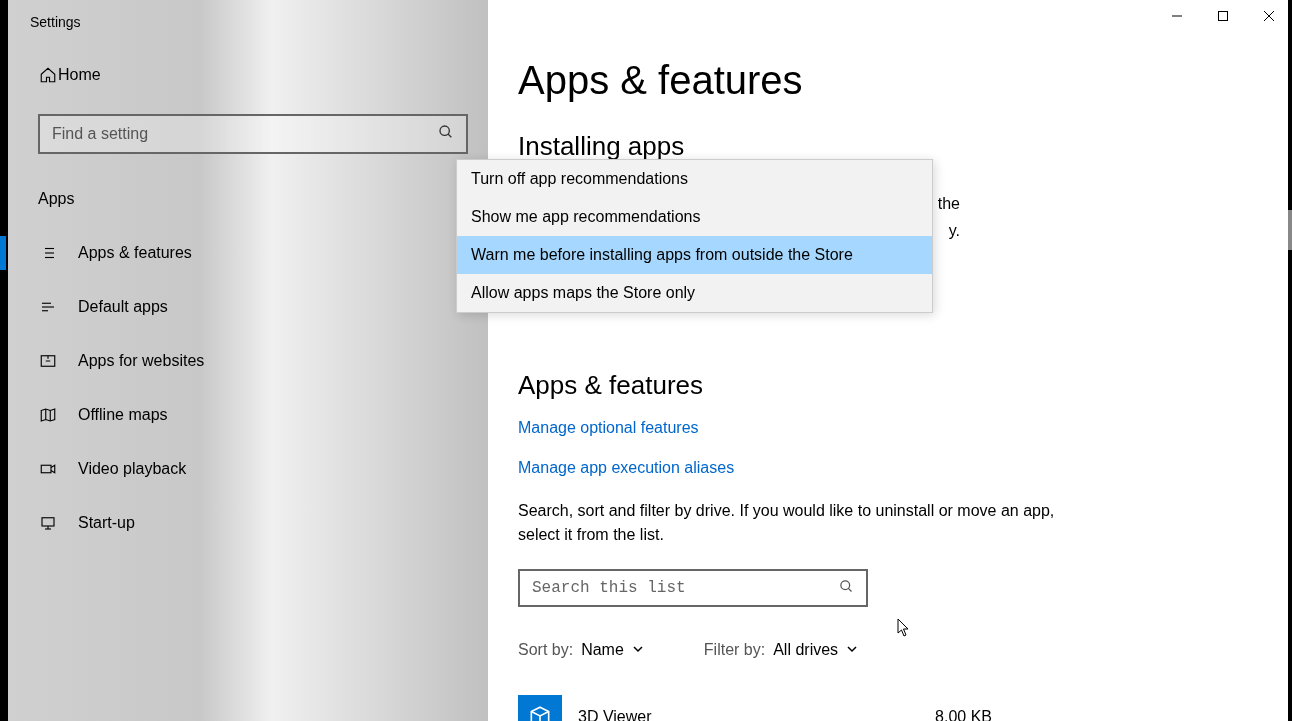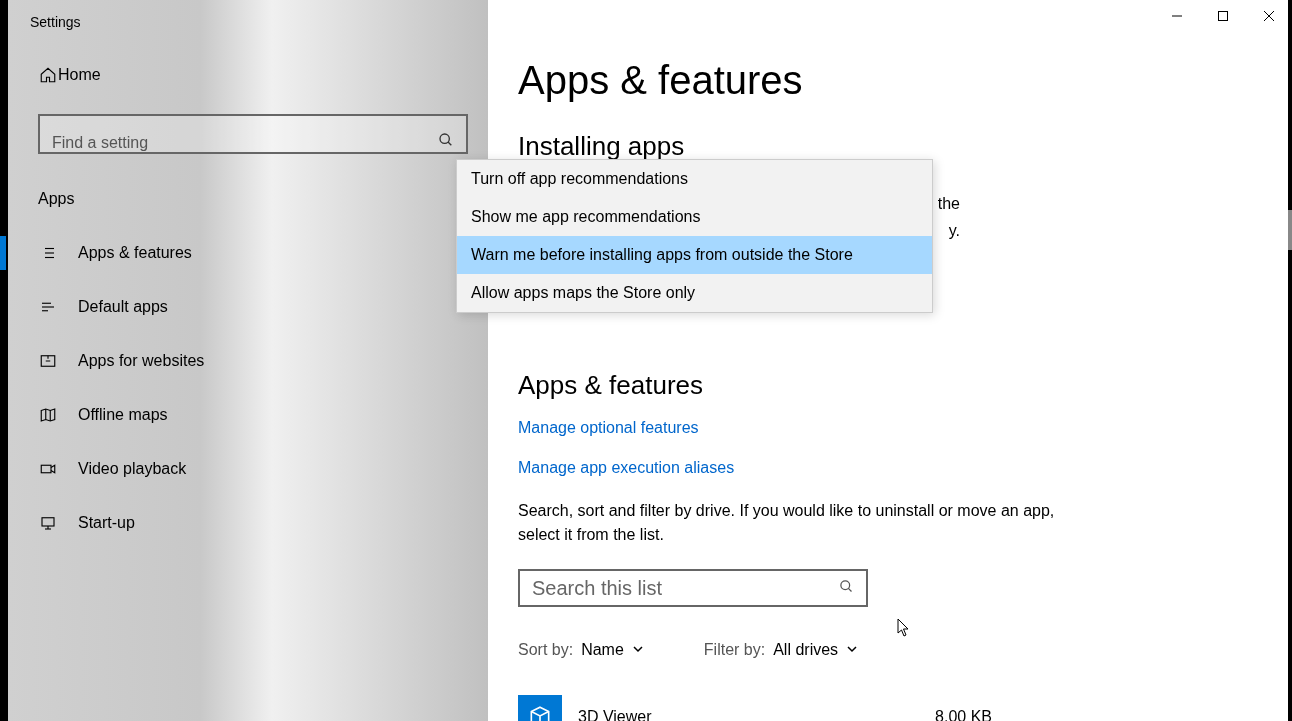--- a/index.html
+++ b/index.html
@@ -29,21 +29,21 @@
 }
 .home-row .icon-slot { width: 20px; display:flex; justify-content:center; }
 .home-row span.label { font-size: 16px; color: #000; }
 
 .search-box {
   margin: 18px 20px 0 30px;
   border: 2px solid #666;
   background: rgba(255,255,255,0.25);
   height: 40px;
   display: flex;
-  align-items: flex-end;
+  align-items: center;
   padding: 0 12px;
   justify-content: space-between;
 }
 .search-box input {
   border: none;
   background: transparent;
   font-size: 16px;
   outline: none;
   color: #333;
   width: 90%;
@@ -123,21 +123,21 @@
   margin-top: 22px;
   border: 2px solid #666;
   width: 350px;
   height: 38px;
   display: flex;
   align-items: center;
   padding: 0 12px;
   justify-content: space-between;
 }
 .app-search input {
-  border: none; background: transparent; font-size: 20px; outline: none; width: 90%;
+  border: none; background: transparent; font-size: 16px; outline: none; width: 90%; font-family: Liberation Mono, monospace;
 }
 .app-search input::placeholder { color: #666; }
 
 .sortfilter {
   display: flex;
   gap: 60px;
   margin-top: 34px;
   font-size: 16px;
 }
 .sortfilter .sf-group { display: flex; gap: 8px; cursor: pointer; }

